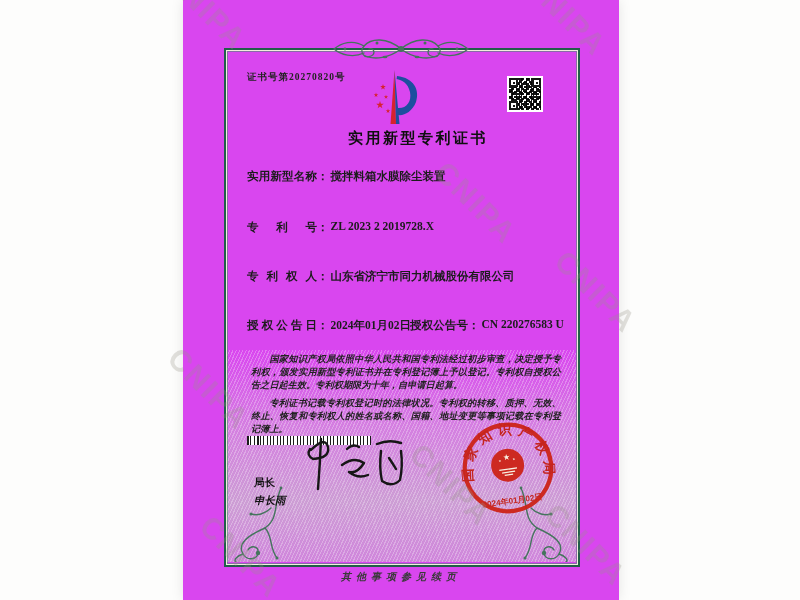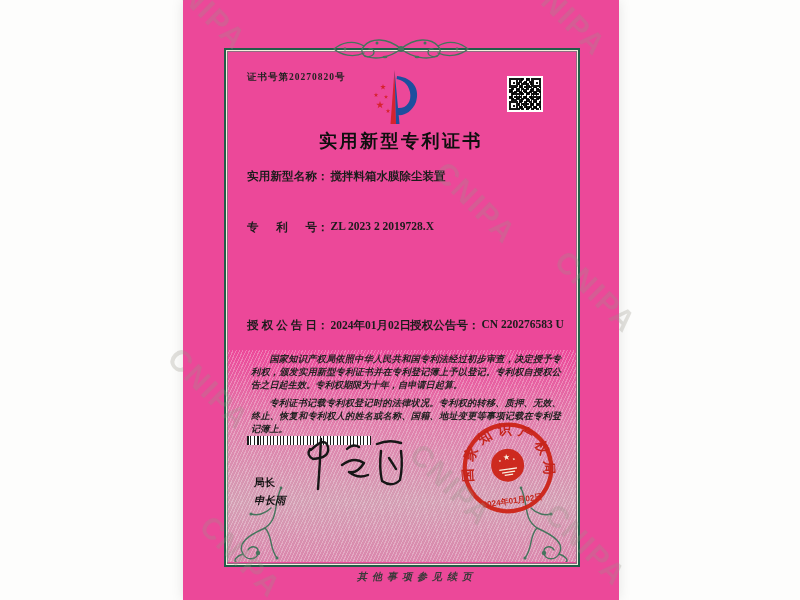--- a/index.html
+++ b/index.html
@@ -1,41 +1,41 @@
 <!DOCTYPE html>
 <html><head>
 <meta charset="utf-8">
 <style>
   html,body{margin:0;padding:0;}
   body{width:800px;height:600px;background:#fdfdfc;font-family:"Liberation Serif","DejaVu Serif",serif;overflow:hidden;}
   .stage{position:relative;width:800px;height:600px;overflow:hidden;}
 
   
   .page{position:absolute;left:183px;top:0;width:436px;height:600px;
-        background:#ec4899;box-shadow:0 0 12px rgba(0,0,0,.10);z-index:1;}
+        background:#d946ef;box-shadow:0 0 12px rgba(0,0,0,.10);z-index:1;}
   .tint{position:absolute;left:43px;top:350px;width:350px;height:212px;
         background-image:repeating-linear-gradient(115deg,rgba(255,255,255,.28) 0 1px,rgba(0,0,0,0) 1px 3px),
           linear-gradient(180deg,rgba(205,216,202,0) 0%,rgba(205,216,202,.38) 35%,rgba(197,211,196,.62) 72%,rgba(197,211,196,.45) 100%);}
   .frame{position:absolute;left:41px;top:48px;width:352px;height:515px;
          border:2px solid #215e49;
          box-shadow:inset 0 0 0 1px #f2eedd, inset 0 0 0 2px rgba(70,140,110,.55);}
 
   
   .cert-no{position:absolute;left:64px;top:71px;font-size:9.5px;font-weight:600;letter-spacing:1px;color:#222;}
   .logo{position:absolute;left:187px;top:68px;width:52px;height:58px;}
   .qr{position:absolute;left:324px;top:76px;width:36px;height:36px;background:#fff;padding:2px;box-sizing:border-box;}
   .qr-inner{position:relative;width:100%;height:100%;
             background-color:#fff;
             background-image:repeating-conic-gradient(#151515 0% 25%,#ffffff 0% 50%),repeating-conic-gradient(#151515 0% 25%,rgba(255,255,255,0) 0% 50%);
             background-size:5px 5px,7px 7px;background-blend-mode:multiply;}
   .qf{position:absolute;width:9px;height:9px;border:2px solid #151515;background:#fff;box-sizing:border-box;}
   .qf::after{content:"";position:absolute;inset:1.5px;background:#151515;}
   .qf.tl{left:0;top:0}.qf.tr{right:0;top:0}.qf.bl{left:0;bottom:0}
   .title{position:absolute;left:0;top:129px;width:100%;text-align:center;
-         font-size:18px;font-weight:900;letter-spacing:2.5px;color:#0f0f0f;}
+         font-size:15px;font-weight:900;letter-spacing:2.5px;color:#0f0f0f;padding-left:17px;}
 
   
   .row{position:absolute;left:64px;height:15px;font-size:11.5px;font-weight:600;color:#1c1c1c;white-space:nowrap;}
   .lb{display:inline-block;width:70px;text-align:justify;text-align-last:justify;vertical-align:top;font-family:Liberation Mono, monospace;}
   .lb2{display:inline-block;width:58px;text-align:justify;text-align-last:justify;vertical-align:top;}
   .colon{display:inline-block;vertical-align:top;}
   .val{display:inline-block;vertical-align:top;padding-left:2px;}
   .pair-b{position:absolute;left:163px;top:0;white-space:nowrap;}
 
   
@@ -47,21 +47,21 @@
   .barcode{position:absolute;left:64px;top:436px;width:124px;height:9px;
            background:repeating-linear-gradient(90deg,#1a1a1a 0 1.5px,#fdfdfd 1.5px 3px,#1a1a1a 3px 4px,#fdfdfd 4px 6.5px,#1a1a1a 6.5px 7.5px,#fdfdfd 7.5px 10px);}
   .signature{position:absolute;left:112px;top:434px;width:120px;height:62px;}
   .sig-title{position:absolute;left:71px;top:476px;font-size:10.5px;font-weight:700;color:#111;
              font-family:"Liberation Sans","DejaVu Sans",sans-serif;}
   .sig-name{position:absolute;left:71px;top:494px;font-size:10.5px;font-weight:700;color:#111;
             font-family:"Liberation Sans","DejaVu Sans",sans-serif;font-style:italic;}
   .seal{position:absolute;left:278px;top:421px;width:94px;height:94px;transform:rotate(-8deg);opacity:.95;z-index:4;}
 
   .page-info{position:absolute;left:0;top:541px;width:100%;text-align:center;font-size:8.5px;font-weight:600;color:#222;}
-  .footer-note{position:absolute;left:16px;top:570px;width:100%;text-align:center;font-size:10px;
+  .footer-note{position:absolute;left:0;top:570px;width:100%;text-align:center;font-size:10px;
                letter-spacing:5px;font-style:italic;font-weight:600;color:#3a3a3a;}
 
   
   .garland{position:absolute;left:132px;top:32px;width:172px;height:34px;}
   .flourish{position:absolute;width:60px;height:76px;}
   .flourish.left{left:44px;top:486px;}
   .flourish.right{left:332px;top:486px;transform:scaleX(-1);}
 
   
   .wm{position:absolute;z-index:3;font-family:"Liberation Sans","DejaVu Sans",sans-serif;
@@ -159,20 +159,23 @@
     </div>
 
     <div class="title">实用新型专利证书</div>
 
     <div class="row" style="top:169px">
       <span class="lb">实用新型名称</span><span class="colon">：</span><span class="val">搅拌料箱水膜除尘装置</span>
     </div>
     <div class="row" style="top:220px">
       <span class="lb">专利号</span><span class="colon">：</span><span class="val">ZL 2023 2 2019728.X</span>
     </div>
+    <div class="row" style="top:269px">
+      <span class="lb">专利权人</span><span class="colon">：</span><span class="val">山东省济宁市同力机械股份有限公司</span>
+    </div>
     <div class="row" style="top:318px">
       <span class="lb">授权公告日</span><span class="colon">：</span><span class="val">2024年01月02日</span>
       <span class="pair-b">
         <span class="lb2">授权公告号</span><span class="colon">：</span><span class="val">CN 220276583 U</span>
       </span>
     </div>
 
     <div class="paras">
       <p>国家知识产权局依照中华人民共和国专利法经过初步审查，决定授予专利权，颁发实用新型专利证书并在专利登记簿上予以登记。专利权自授权公告之日起生效。专利权期限为十年，自申请日起算。</p>
       <p>专利证书记载专利权登记时的法律状况。专利权的转移、质押、无效、终止、恢复和专利权人的姓名或名称、国籍、地址变更等事项记载在专利登记簿上。</p>

